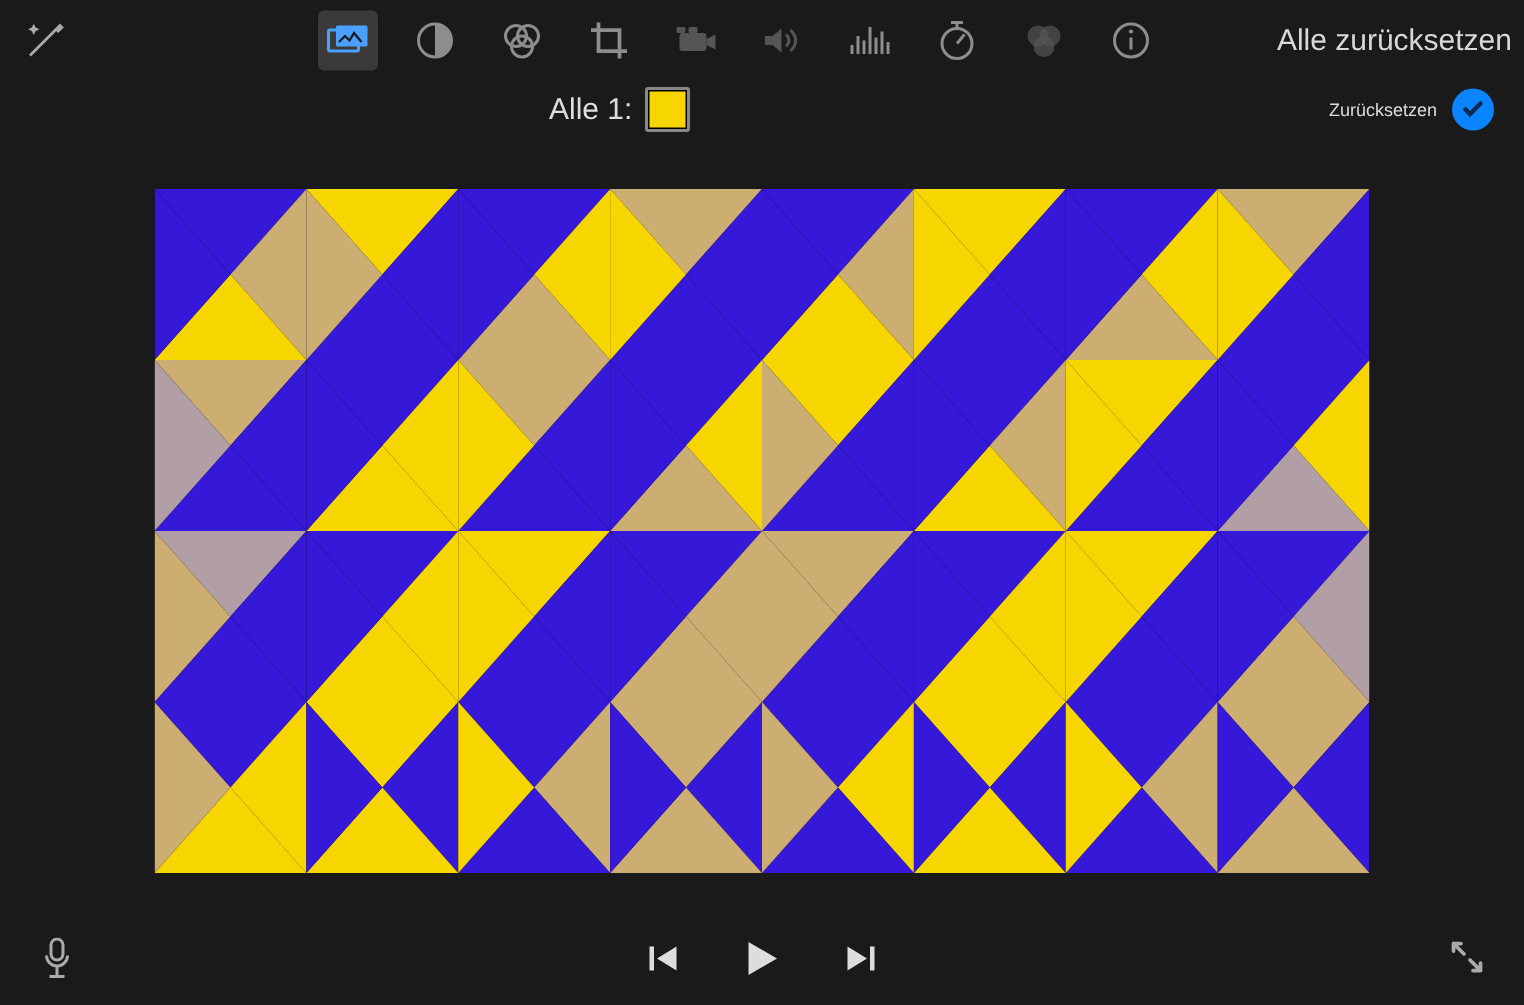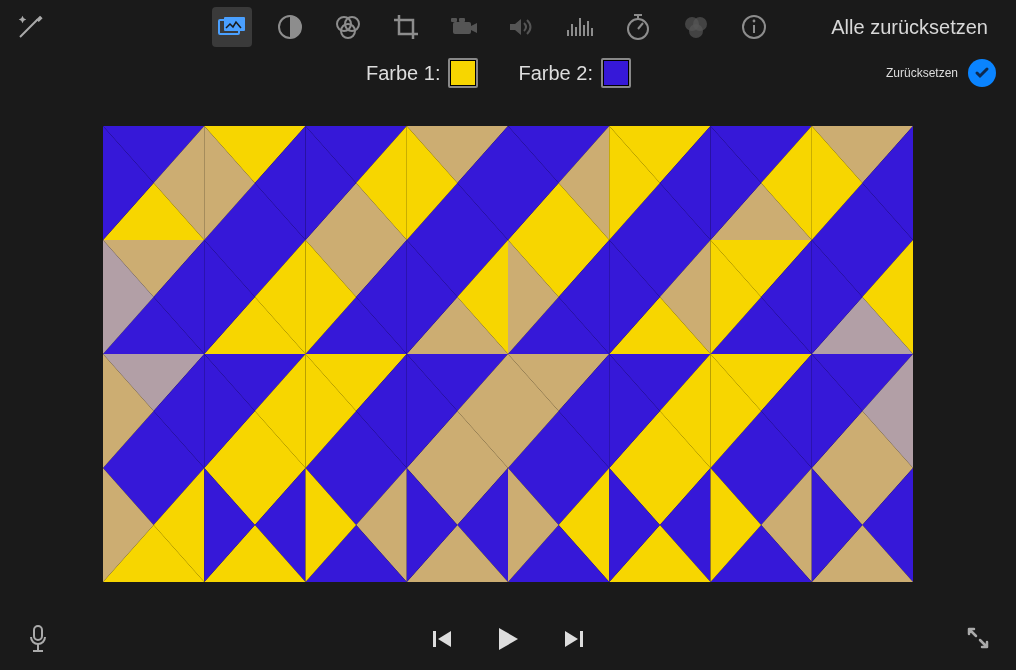--- a/index.html
+++ b/index.html
@@ -10,21 +10,21 @@
     color: #ddd;
     width: 1016px;
     height: 670px;
     overflow: hidden;
     position: relative;
   }
   .toolbar {
     display: flex;
     align-items: center;
     height: 54px;
-    padding: 0 28px 0 8px;
+    padding: 0 8px 0 8px;
     justify-content: space-between;
   }
   .magic {
     width: 44px; height: 44px;
     display:flex;align-items:center;justify-content:center;
   }
   .tool-icons {
     display:flex;
     align-items:center;
     gap: 18px;
@@ -187,26 +187,22 @@
           <circle cx="13" cy="7" r="1.4" fill="#8d8d8d" stroke="none"></circle>
         </svg>
     </div>
   </div>
 
   <div class="reset-all">Alle zurücksetzen</div>
 </div>
 
 <div class="color-row">
   <div class="labelgrp">
-    <span>Farbe 1:</span>
+    <span>Alle 1:</span>
     <div class="swatch" id="sw1" style="background: rgb(247, 214, 0);"></div>
-  </div>
-  <div class="labelgrp" style="margin-left:30px">
-    <span>Farbe 2:</span>
-    <div class="swatch" id="sw2" style="background: rgb(54, 24, 216);"></div>
   </div>
   <div class="reset-controls">
     <span>Zurücksetzen</span>
     <div class="checkbtn">
       <svg width="16" height="16" viewBox="0 0 16 16" fill="none" stroke="#0d2a50" stroke-width="3" stroke-linecap="round">
           <path d="M3 8 l3 3 7-7"></path>
         </svg>
     </div>
   </div>
 </div>

